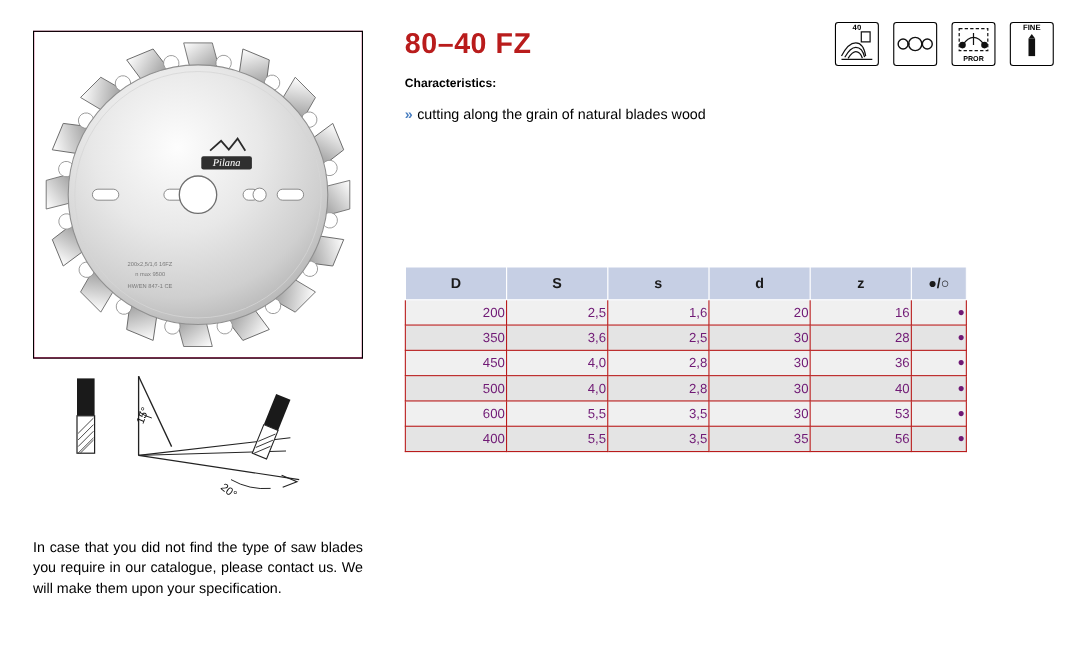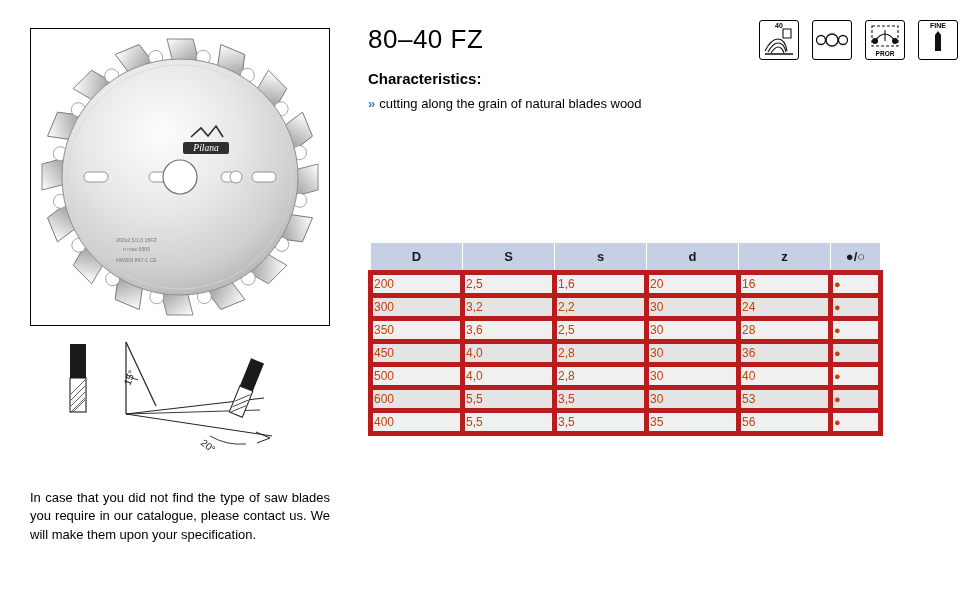--- a/index.html
+++ b/index.html
@@ -38,28 +38,28 @@
     line-height: 1.42;
     text-align: justify;
     color: #000;
   }
 
   
   .title {
     position: absolute;
     left: 368px; top: 24px;
     font-size: 26px;
-    font-weight: normal;
-    color: #000000;
+    font-weight: bold;
+    color: #b91c1c;
     letter-spacing: 0.5px;
   }
   .char-head {
     position: absolute;
     left: 368px; top: 70px;
-    font-size: 15px;
+    font-size: 11px;
     font-weight: bold;
     color: #000;
   }
   .char-line {
     position: absolute;
     left: 368px; top: 96px;
     font-size: 13px;
     color: #000;
     white-space: nowrap;
   }
@@ -101,24 +101,24 @@
   }
   .spec-table th {
     background: #c6cfe4;
     border: 1px solid #ffffff;
     font-weight: bold;
     font-size: 13px;
     height: 30px;
     color: #1a1a1a;
   }
   .spec-table td {
-    border: 5px solid #b91c1c;
+    border: 1px solid #b91c1c;
     height: 23px;
-    text-align: left;
-    color: #c2410c;
+    text-align: right;
+    color: #701a75;
   }
   .spec-table tbody tr:nth-child(odd) td { background: #f0f0f0; }
   .spec-table tbody tr:nth-child(even) td { background: #e4e4e4; }
   .col-D { width: 92px; }
   .col-S { width: 92px; }
   .col-s { width: 92px; }
   .col-d { width: 92px; }
   .col-z { width: 92px; }
   .col-dot { width: 50px; }
   .dot { font-size: 11px; line-height: 1; }
@@ -387,28 +387,20 @@
     <tbody>
       <tr>
         <td>200</td>
         <td>2,5</td>
         <td>1,6</td>
         <td>20</td>
         <td>16</td>
         <td class="dot">●</td>
       </tr>
       <tr>
-        <td>300</td>
-        <td>3,2</td>
-        <td>2,2</td>
-        <td>30</td>
-        <td>24</td>
-        <td class="dot">●</td>
-      </tr>
-      <tr>
         <td>350</td>
         <td>3,6</td>
         <td>2,5</td>
         <td>30</td>
         <td>28</td>
         <td class="dot">●</td>
       </tr>
       <tr>
         <td>450</td>
         <td>4,0</td>

